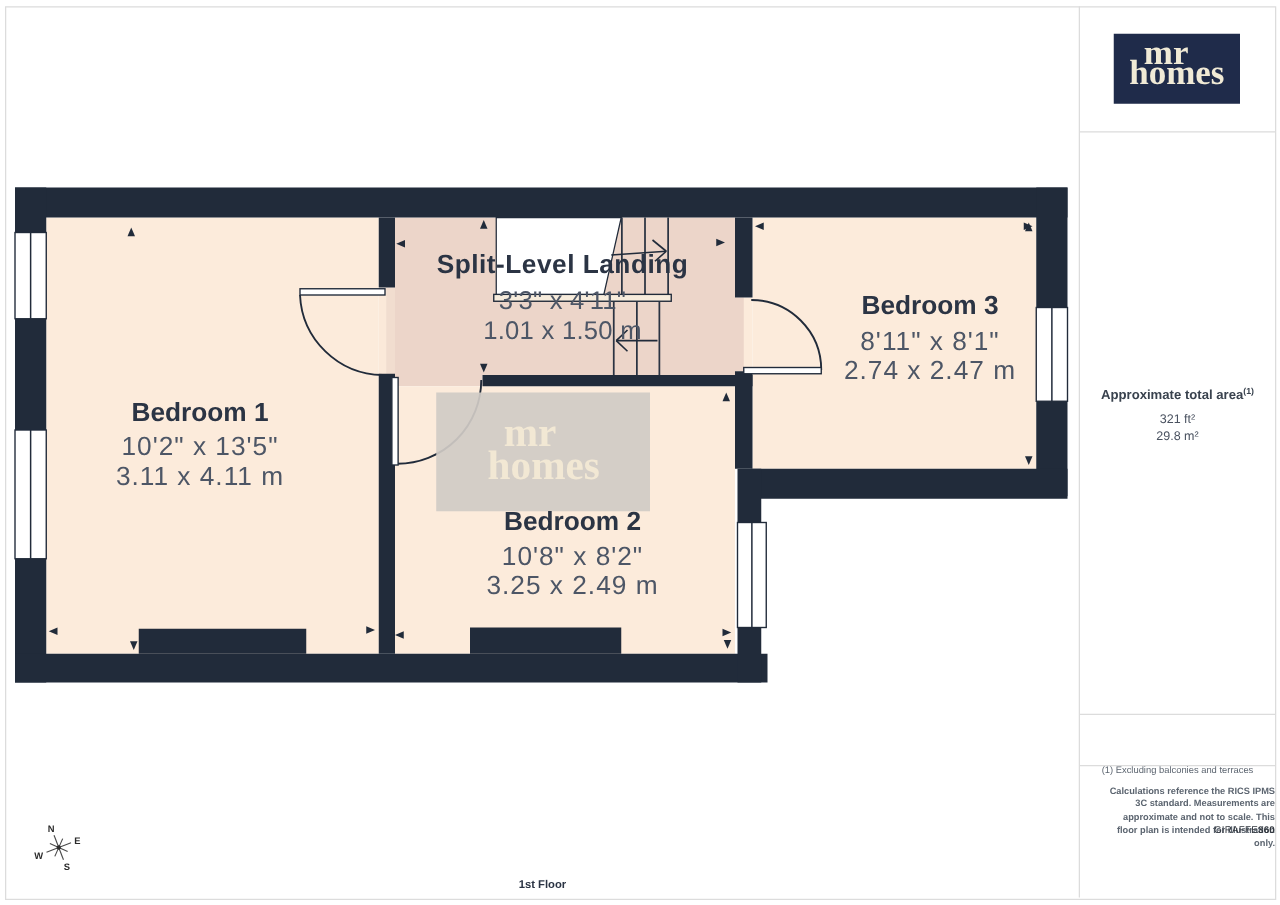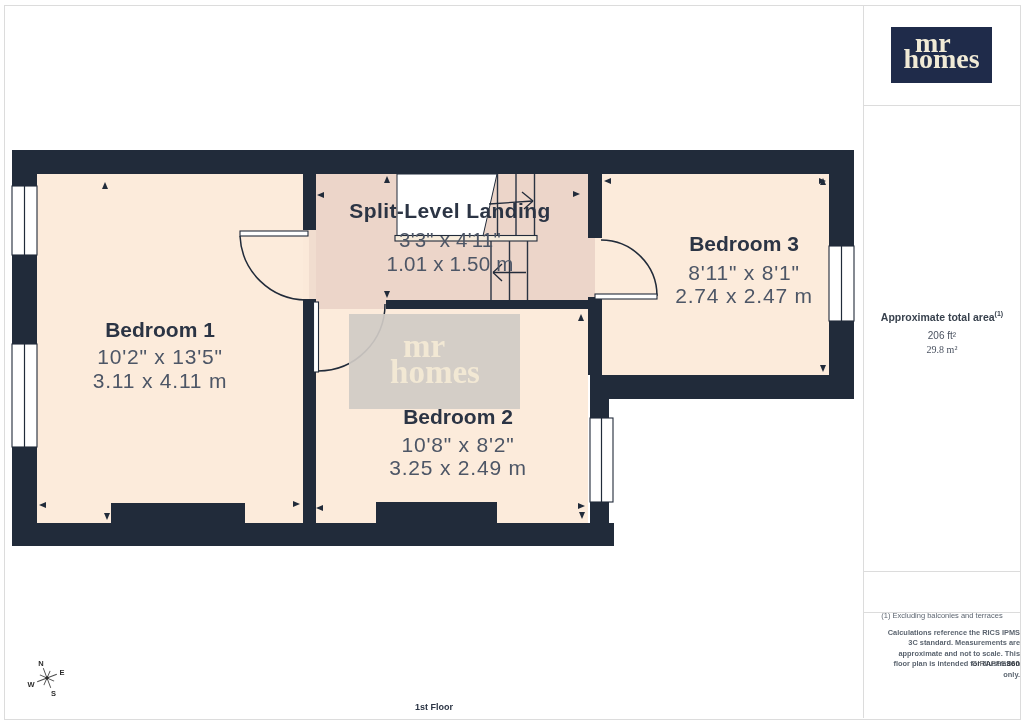--- a/index.html
+++ b/index.html
@@ -208,22 +208,22 @@
 
   <div class="abs" style="left:0;top:607px;width:156px;height:1px;background:#dcdcdc;"></div>
 
   <div class="abs" style="left:27px;top:22px;width:101px;height:56px;background:#1f2b4a;">
     <span class="abs" style="left:24px;top:2px;font-family:'Liberation Serif',serif;font-weight:bold;font-size:28px;line-height:28px;color:#f0ead6;">mr</span>
     <span class="abs" style="left:0;top:18px;width:101px;text-align:center;font-family:'Liberation Serif',serif;font-weight:bold;font-size:28px;line-height:28px;color:#f0ead6;">homes</span>
   </div>
 
   <div class="abs" style="left:0;top:305px;width:156px;text-align:center;font-size:10.5px;font-weight:bold;color:#39424e;">Approximate total area<span style="font-size:7px;vertical-align:super;">(1)</span></div>
 
-  <div class="abs" style="left:0;top:325px;width:156px;text-align:center;font-size:10px;color:#4a5260;">206 ft²</div>
-
-  <div class="abs" style="left:0;top:339px;width:156px;text-align:center;font-size:10px;color:#4a5260;font-family:Liberation Serif, serif;">29.8 m²</div>
+  <div class="abs" style="left:0;top:325px;width:156px;text-align:center;font-size:10px;color:#4a5260;">321 ft²</div>
+
+  <div class="abs" style="left:0;top:339px;width:156px;text-align:center;font-size:10px;color:#4a5260;">29.8 m²</div>
 
   <div class="abs" style="left:0;top:606px;width:156px;text-align:center;font-size:7.5px;color:#5c6570;">(1) Excluding balconies and terraces</div>
 
   <div class="abs" style="left:16px;top:623px;width:140px;text-align:right;font-size:7.4px;line-height:10.4px;color:#5c6570;font-weight:bold;">Calculations reference the RICS IPMS<br>3C standard. Measurements are<br>approximate and not to scale. This<br>floor plan is intended for illustration<br>only.</div>
 
   <div class="abs" style="left:0;top:654px;width:156px;text-align:right;font-size:7.8px;letter-spacing:0.2px;color:#33383f;">GIRAFFE<b>360</b></div>
 </div>
 
 </body></html>

